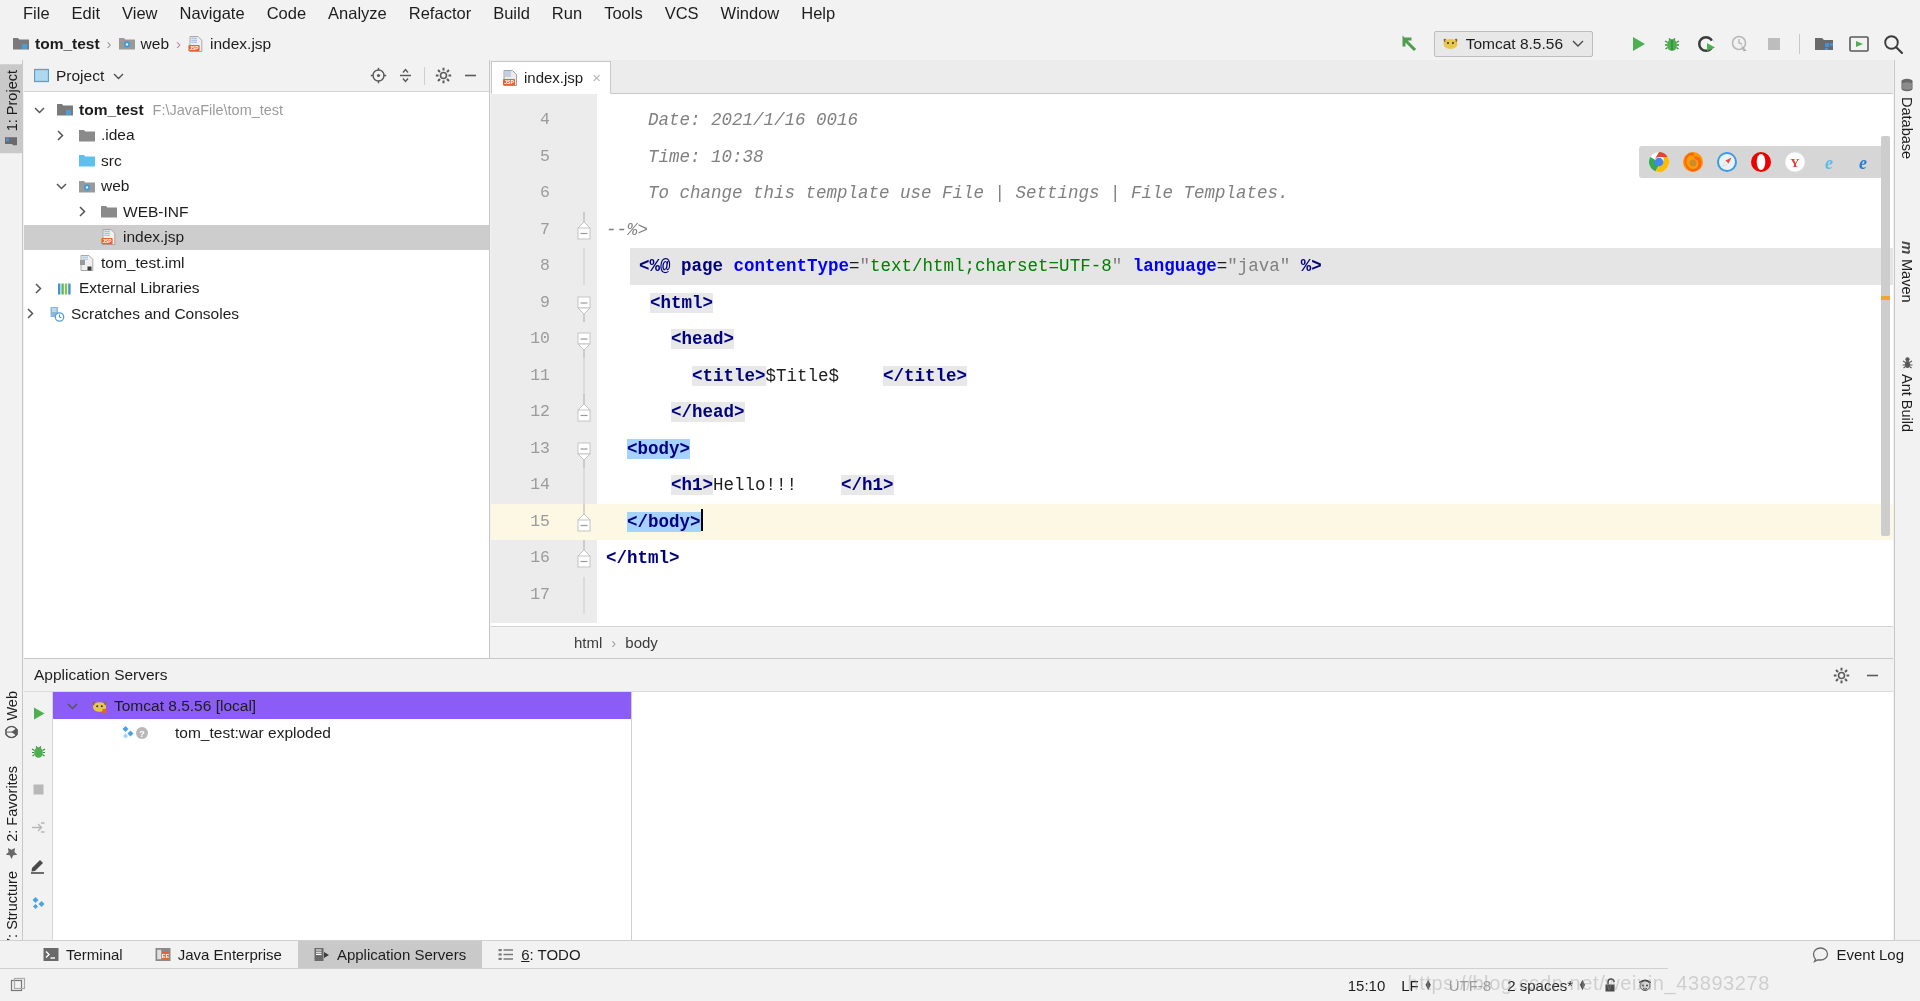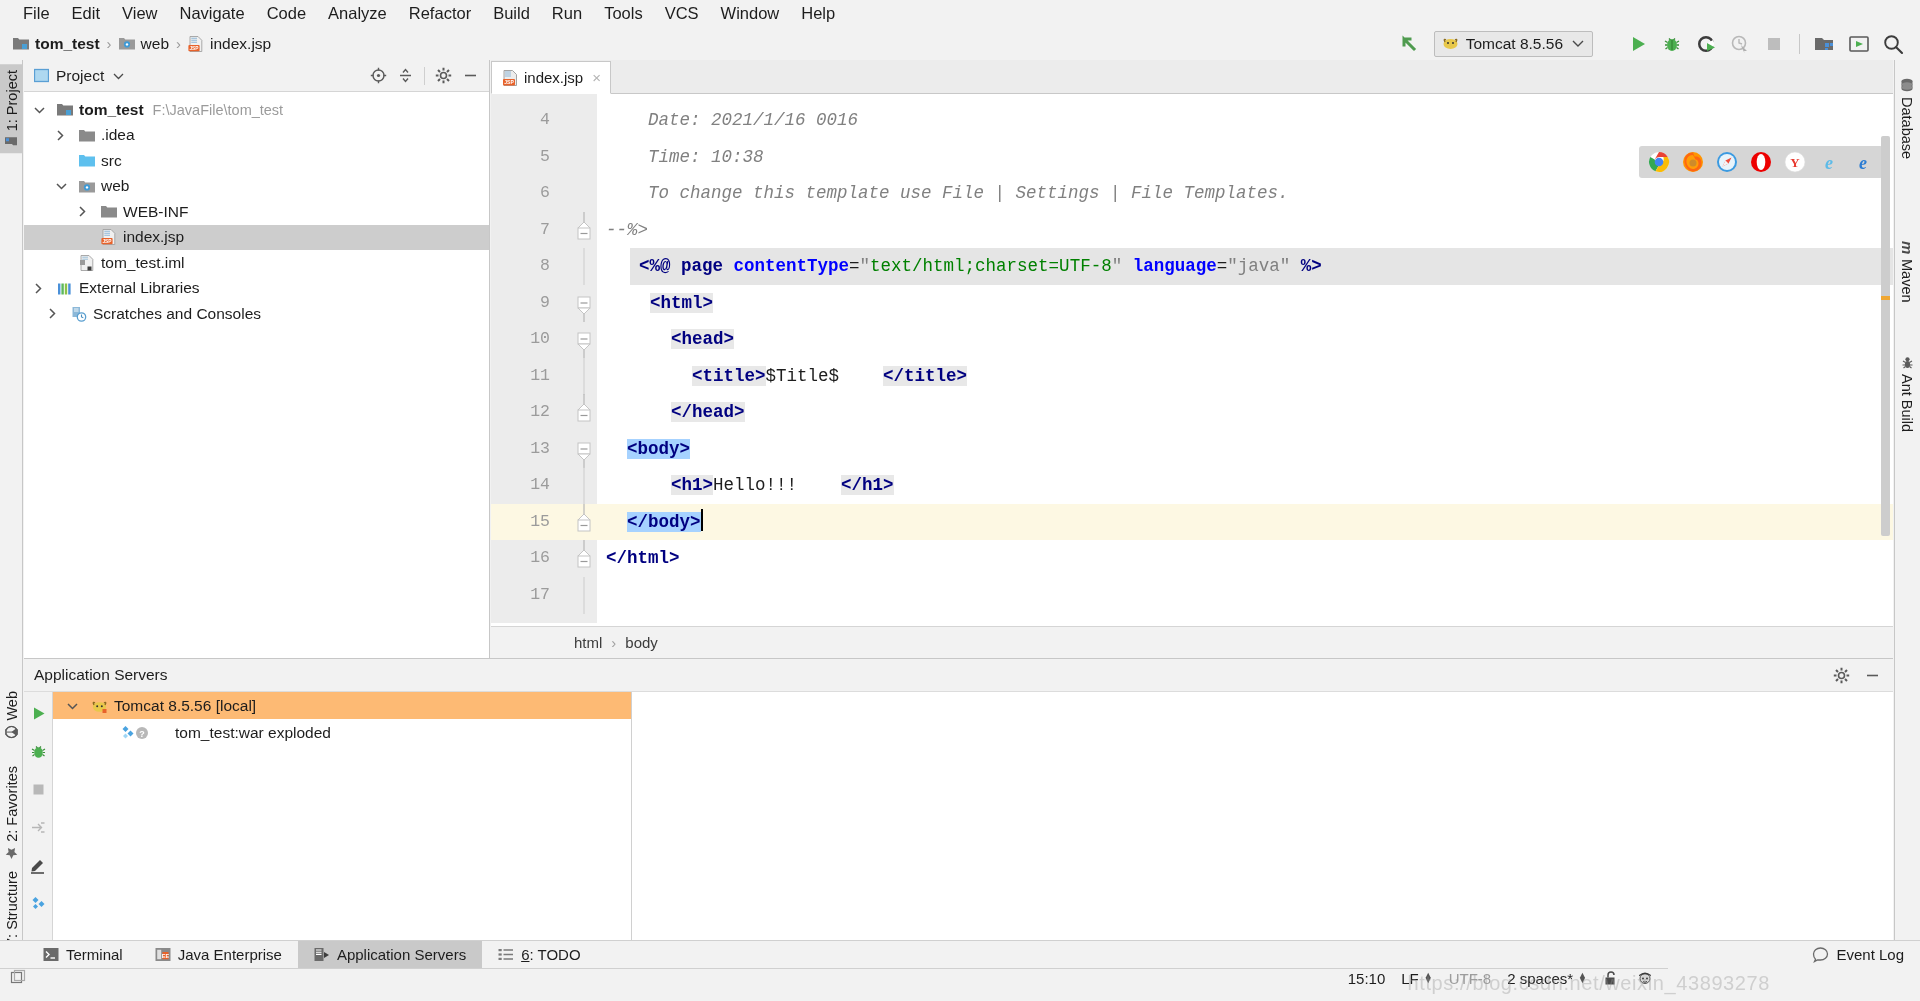--- a/index.html
+++ b/index.html
@@ -158,41 +158,41 @@
   .as-body { display: flex; height: 267px; }
   .as-gutter {
     width: 29px; background: #f2f2f2; border-right: 1px solid #d5d5d5;
     display: flex; flex-direction: column; align-items: center; padding-top: 10px; gap: 16px;
     flex: 0 0 29px;
   }
   .asg-ico { width: 22px; height: 22px; display: flex; align-items: center; justify-content: center; }
   .as-tree { width: 579px; background: #ffffff; border-right: 1px solid #d0d0d0; flex: 0 0 579px; }
   .as-right { flex: 1 1 auto; background: #ffffff; }
   .asrow { height: 27px; display: flex; align-items: center; font-size: 15.5px; white-space: nowrap; }
-  .asrow.sel { background: #fdba74; }
+  .asrow.sel { background: #8b5cf6; }
 
   
   .bottom-tabs {
     position: absolute; left: 0; bottom: 33px; width: 1920px; height: 28px;
     background: #f2f2f2; display: flex; align-items: center; padding-left: 27px;
     border-top: 1px solid #d0d0d0;
   }
   .btab {
     display: flex; align-items: center; gap: 7px; height: 28px; padding: 0 16px;
     font-size: 15px; color: #1d1d1d; white-space: nowrap;
   }
   .btab.active { background: #c9c9c9; }
   .btab u { text-decoration: underline; }
   .bottom-right { margin-left: auto; display: flex; align-items: center; gap: 7px; padding-right: 16px; font-size: 15px; }
 
   
   .statusbar {
     position: absolute; left: 0; bottom: 0; width: 1668px; height: 33px;
     background: #f2f2f2; border-top: 1px solid #d0d0d0;
-    display: flex; align-items: flex-start; padding: 0 14px 0 10px; font-size: 15px;
+    display: flex; align-items: center; padding: 0 14px 0 10px; font-size: 15px;
   }
   .sb-right { margin-left: auto; display: flex; align-items: center; gap: 16px; color: #1d1d1d; }
   .sb-dim { color: #9d9d9d; }
   .spin { display: inline-flex; flex-direction: column; line-height: 5px; font-size: 9px; color: #555; margin-left: 2px;}
 
   .watermark {
     position: absolute; right: 150px; bottom: 6px;
     font-size: 20px; color: rgba(150,150,150,0.38); letter-spacing: 0.6px;
     pointer-events: none; white-space: nowrap;
   }
@@ -544,21 +544,21 @@
           <span style="display: inline-flex; align-items: center; margin-left: 3px;">
             <svg width="16" height="15" viewBox="0 0 16 15">
               <rect x="1" y="2.5" width="2.4" height="11" fill="#4a90d9"></rect>
               <rect x="4.4" y="2.5" width="2.4" height="11" fill="#5cb85c"></rect>
               <rect x="7.8" y="2.5" width="2.4" height="11" fill="#8bc34a"></rect>
               <rect x="11.2" y="2.5" width="2.4" height="11" fill="#4a90d9"></rect>
             </svg>
           </span>
           <span class="tlabel">External Libraries</span>
         </div>
-        <div class="trow" style="padding-left: 24px;">
+        <div class="trow" style="padding-left: 2px;">
           <span class="tw">
             <svg width="8" height="11" viewBox="0 0 8 11">
               <path d="M2 1 L6.5 5.5 L2 10" stroke="#555" stroke-width="1.5" fill="none"></path>
             </svg>
           </span>
           <span style="display: inline-flex; align-items: center; margin-left: 3px;">
             <svg width="16" height="16" viewBox="0 0 16 16">
               <path d="M1.5 1 L9 1 L9 11 L1.5 11 Z" fill="#8cb8d8"></path>
               <path d="M3 3 L7.5 3 M3 5 L7.5 5" stroke="#fff" stroke-width="0.9"></path>
               <circle cx="10.5" cy="11" r="4.2" fill="#fff" stroke="#5a9fd0" stroke-width="1.3"></circle>

